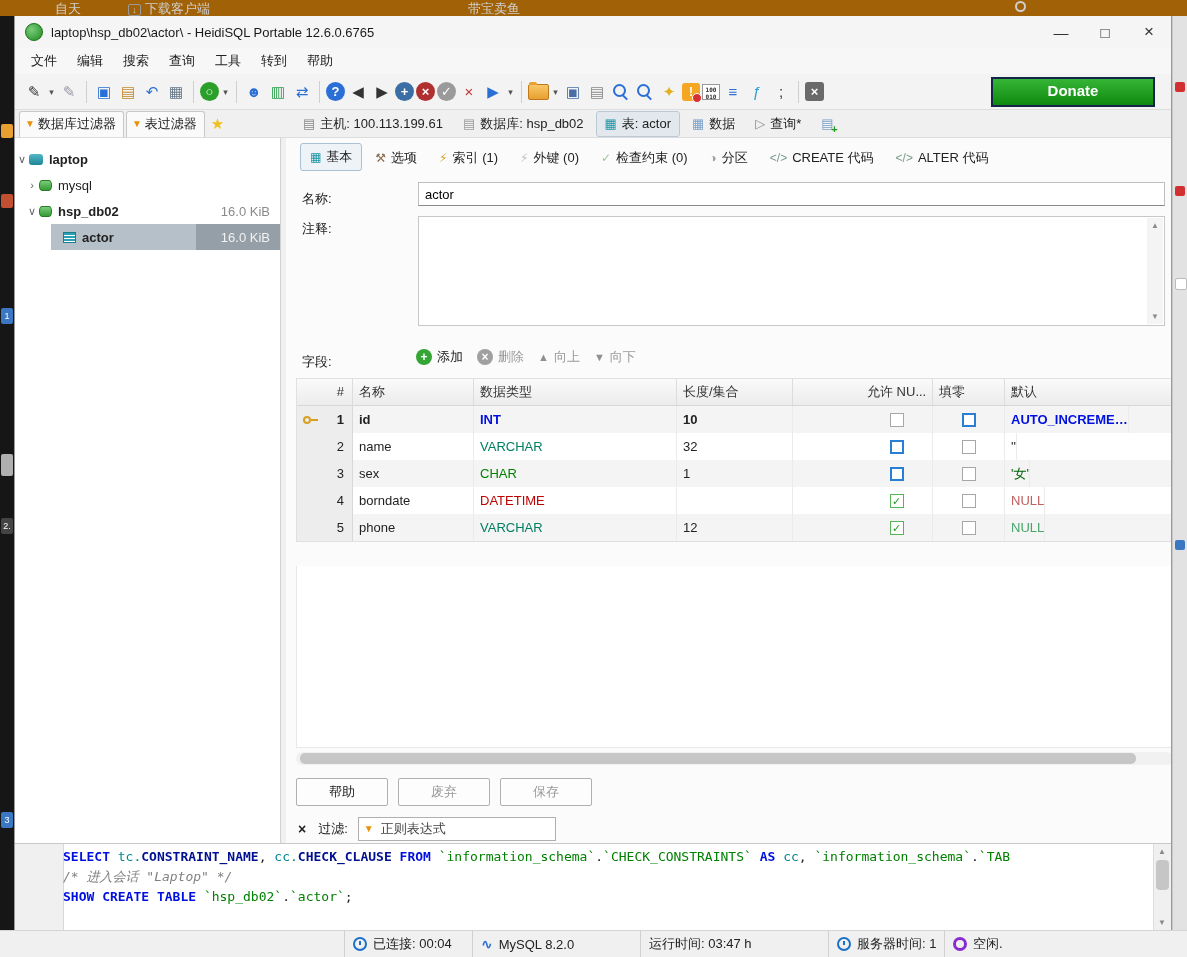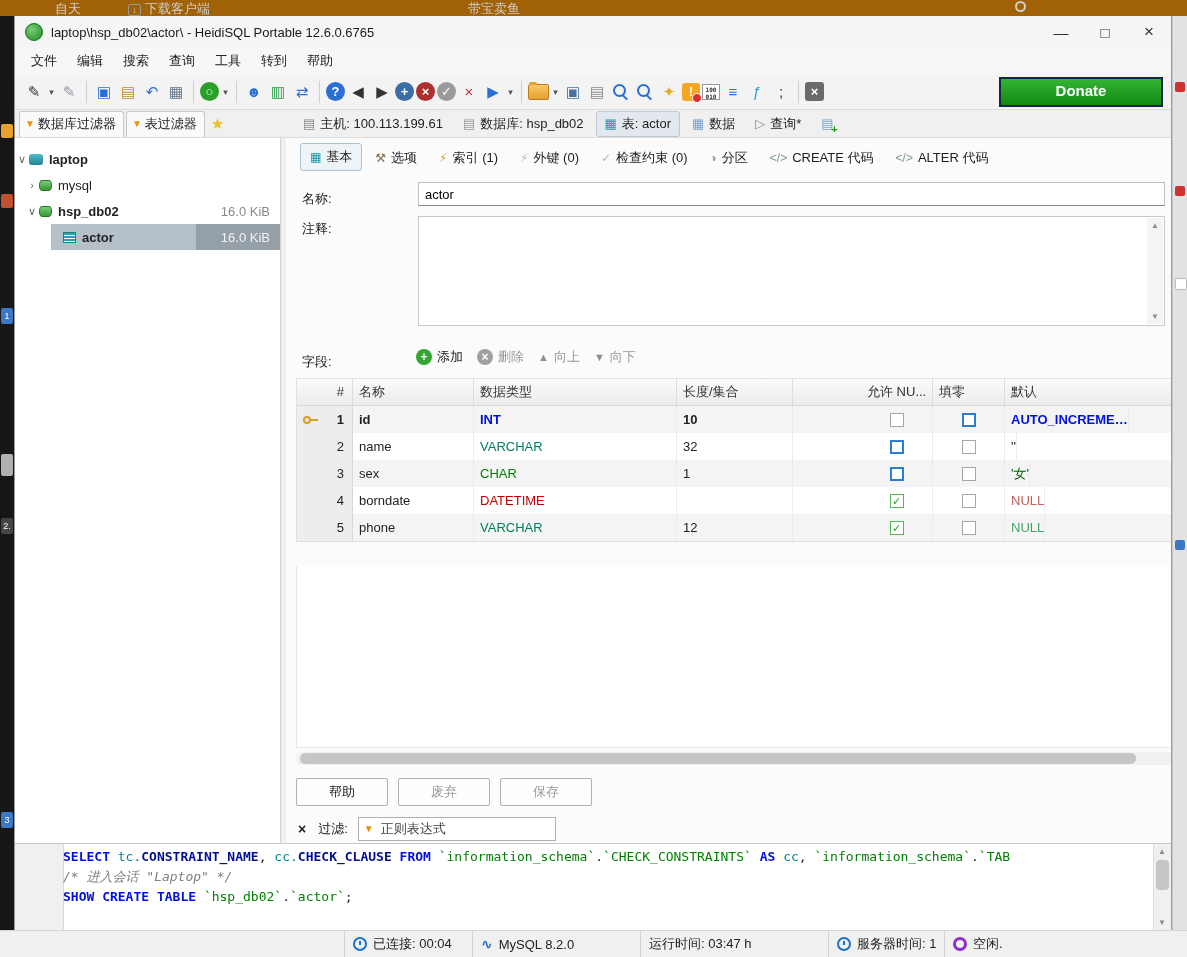--- a/index.html
+++ b/index.html
@@ -37,21 +37,21 @@
   .tb-square{border-radius:3px;color:#fff;font-weight:bold;font-size:13px;width:19px;height:19px;}
   .tb-mag{position:relative;}
   .tb-mag::before{content:"";position:absolute;left:3px;top:3px;width:9px;height:9px;border:2px solid #2a6fd6;border-radius:50%;}
   .tb-mag::after{content:"";position:absolute;left:13px;top:13px;width:7px;height:2px;background:#2a6fd6;transform:rotate(45deg);transform-origin:0 0;}
   .tb-warn{background:#f5a623;border-radius:3px;width:18px;height:18px;color:#fff;font-weight:bold;position:relative;font-size:12px;}
   .tb-warn::after{content:"";position:absolute;right:-2px;bottom:-2px;width:8px;height:8px;border-radius:50%;background:#d83030;border:1px solid #fff;}
   .tb-binary{font:bold 6px/7px "DejaVu Sans Mono",monospace;color:#333;border:1px solid #999;background:#fff;
              white-space:pre-line;text-align:center;width:18px;height:16px;padding-top:2px;box-sizing:border-box;}
   .tb-folder{background:linear-gradient(#f8c868,#e8a030);border:1px solid #c07818;border-radius:2px;width:19px;height:14px;position:relative;}
   .tb-folder::before{content:"";position:absolute;left:0;top:-3px;width:8px;height:3px;background:#e8a030;border-radius:2px 2px 0 0;}
-  #donate-btn{width:160px;height:26px;margin:0 8px;background:linear-gradient(#35b535,#0f8a0f);
+  #donate-btn{width:160px;height:26px;margin:0 16px;background:linear-gradient(#35b535,#0f8a0f);
               border:2px solid #15254a;color:#fff;font-weight:bold;font-size:15px;text-align:center;line-height:24px;flex:none;}
   
   #subbar{position:absolute;left:0;top:94px;right:0;height:28px;background:#f0f0f0;border-bottom:1px solid #dcdcdc;
           display:flex;align-items:center;box-sizing:border-box;}
   #filter-tabs{width:266px;display:flex;align-items:center;gap:2px;padding-left:4px;box-sizing:border-box;flex:none;}
   .ftab{background:#fafafa;border:1px solid #c8c8c8;border-bottom:none;border-radius:3px 3px 0 0;
         padding:3px 7px 4px 5px;display:flex;align-items:center;gap:3px;}
   .funnel{color:#e8920a;font-size:10px;}
   .star{color:#f0c020;font-size:15px;margin-left:4px;}
   #breadcrumbs{display:flex;align-items:center;gap:4px;padding-left:14px;overflow:hidden;}

